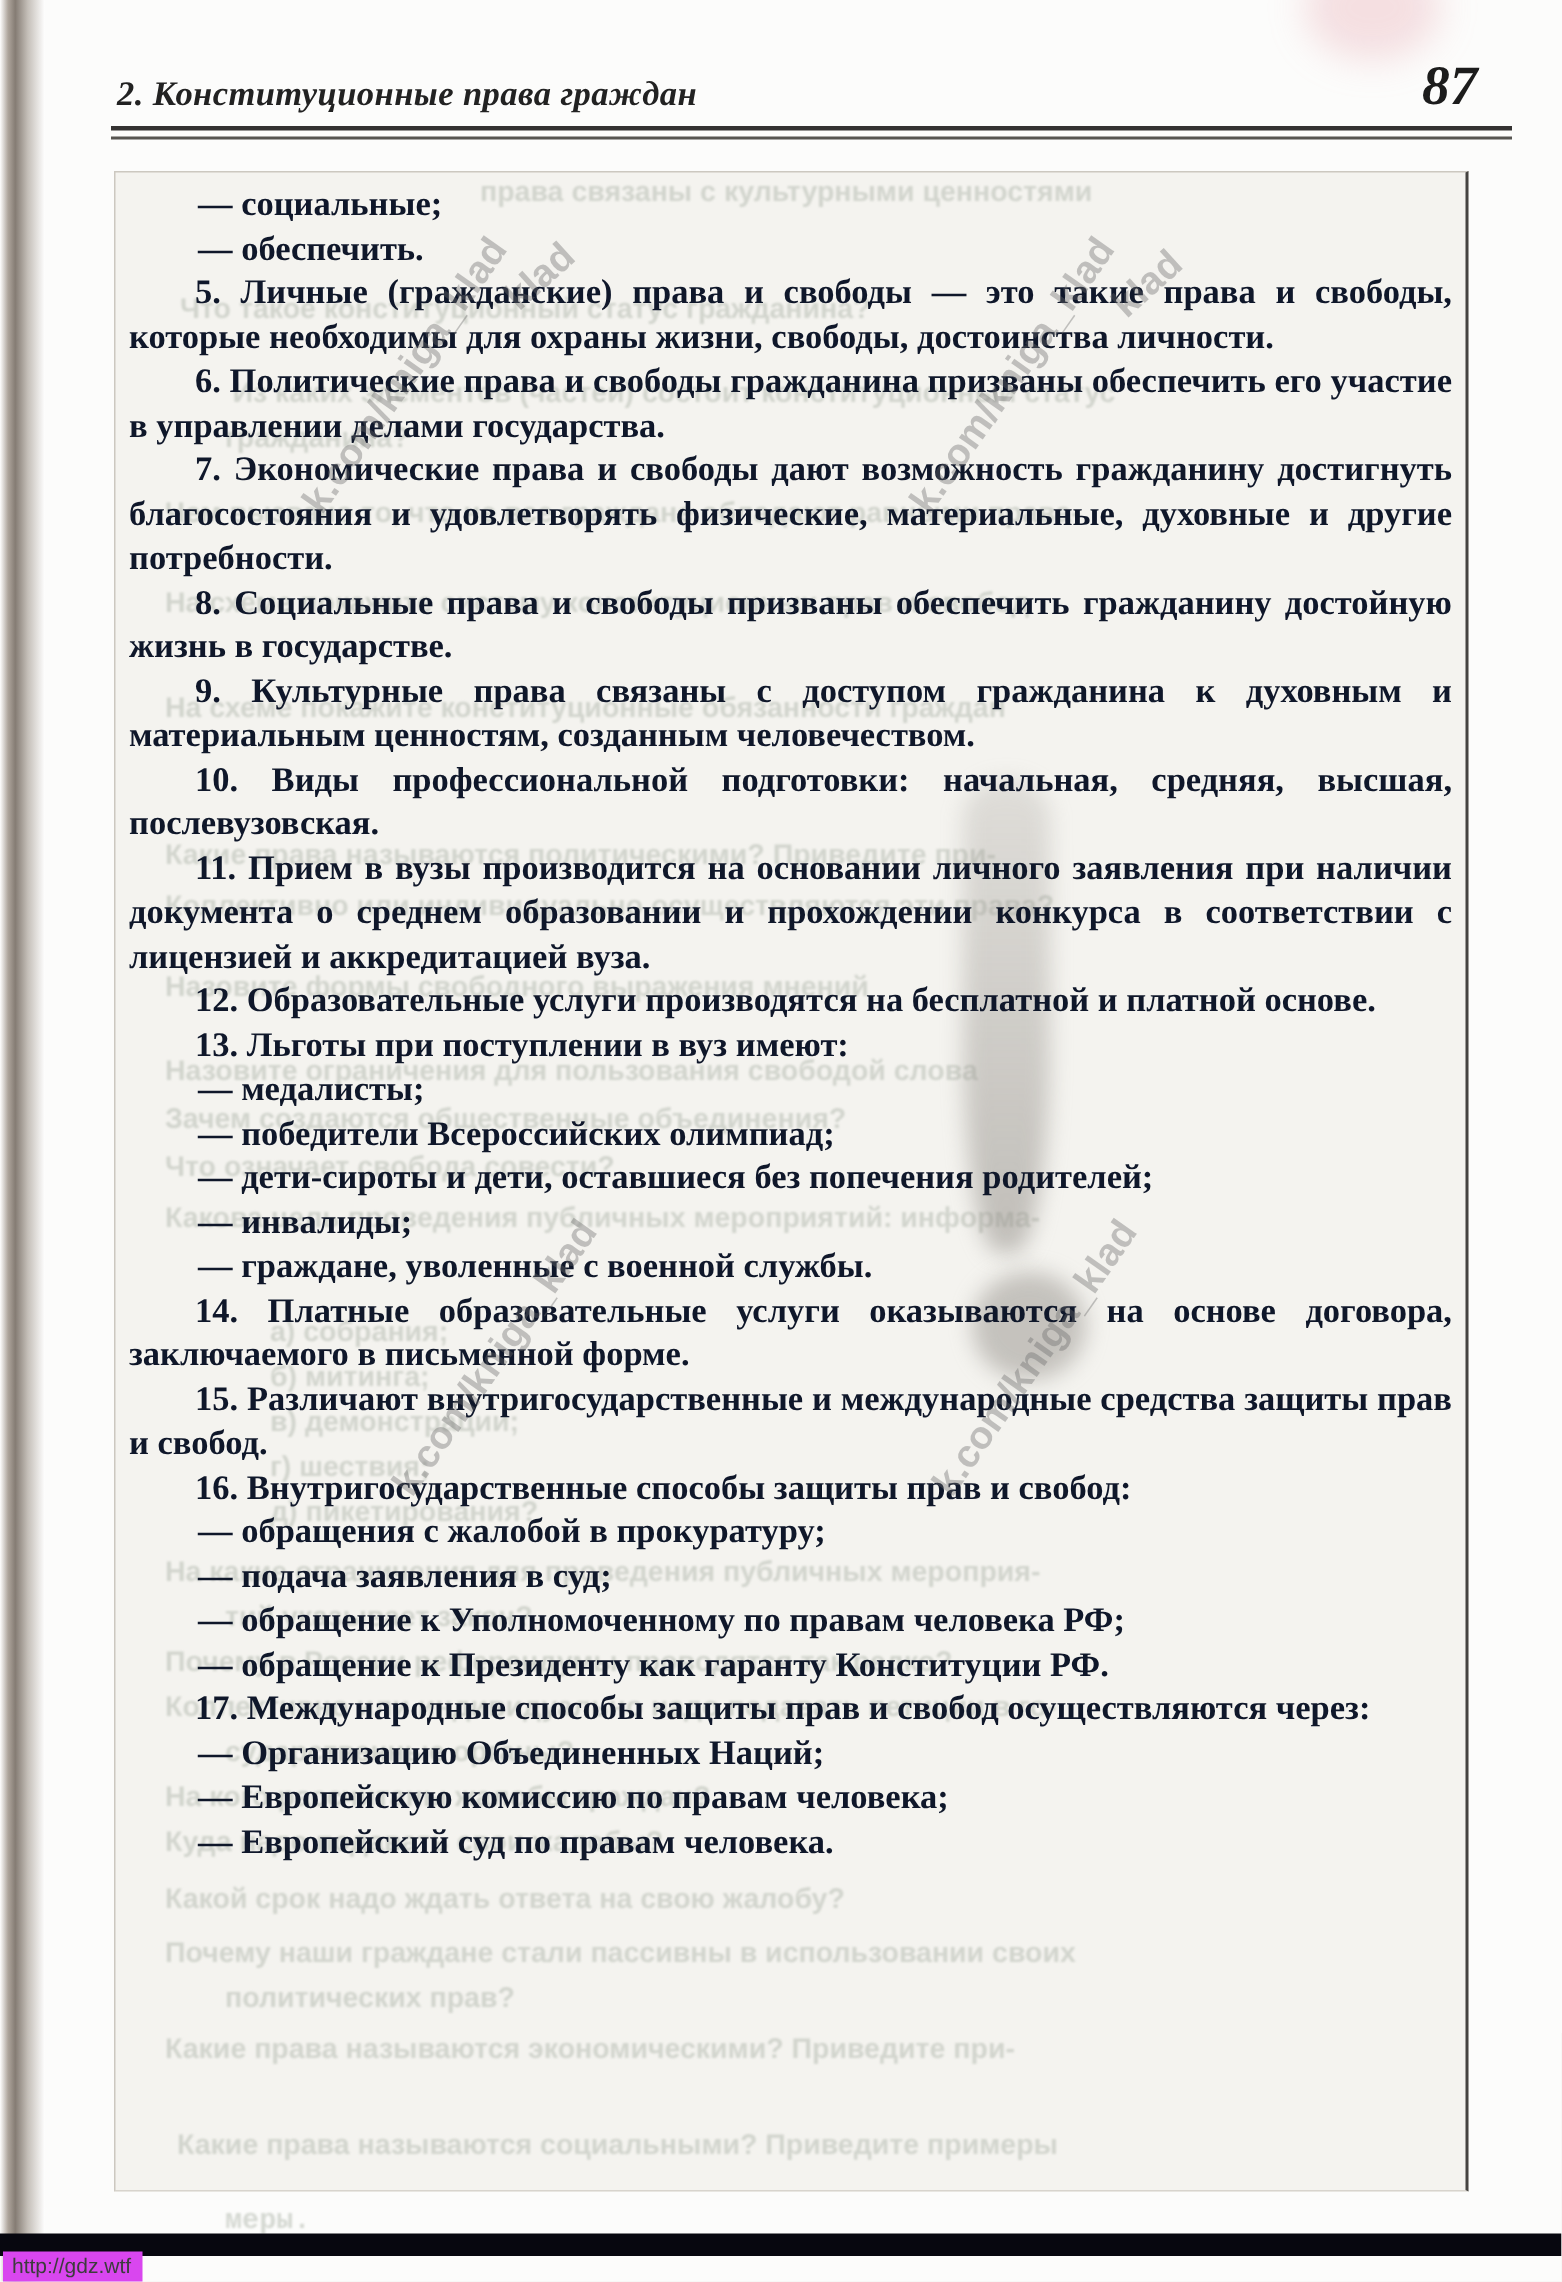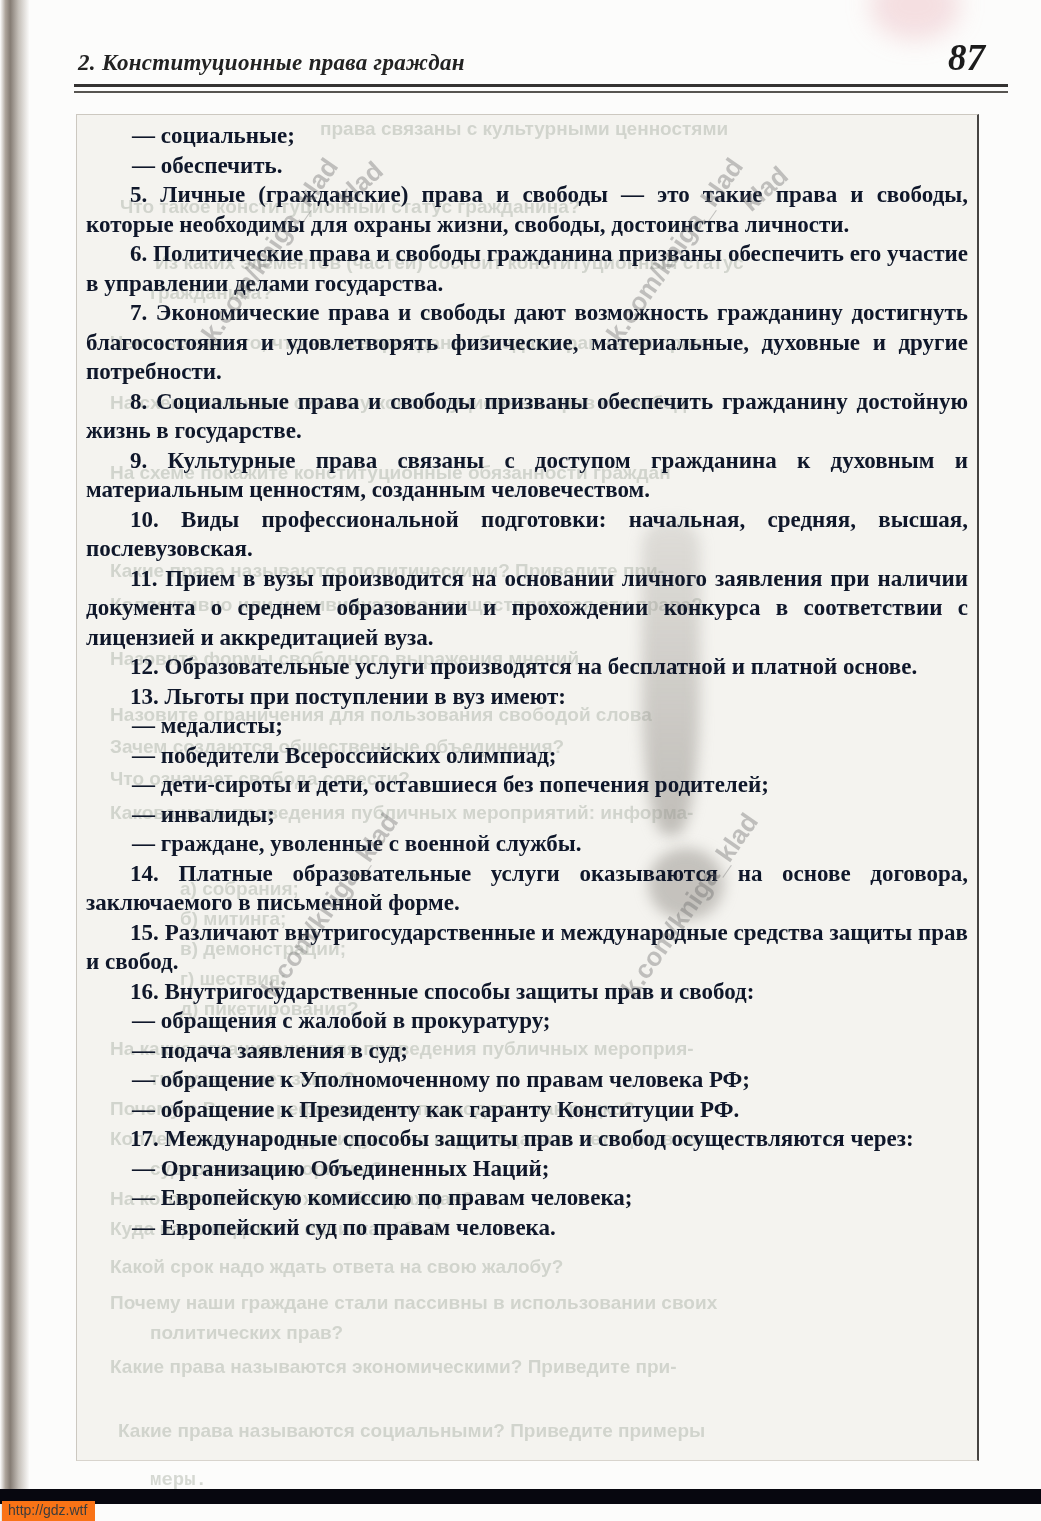--- a/index.html
+++ b/index.html
@@ -44,21 +44,21 @@
 
   
   .blob-bar{position:absolute;left:642px;top:520px;width:58px;height:315px;z-index:3;
             background:linear-gradient(180deg,rgba(160,156,150,.25),rgba(150,146,140,.55));
             border-radius:45% 45% 40% 40%/8% 8% 45% 45%;filter:blur(7px);}
   .blob-dot{position:absolute;left:648px;top:848px;width:76px;height:72px;border-radius:50%;z-index:3;
             background:rgba(150,146,140,.5);filter:blur(7px);}
 
   
   .footer-bar{position:absolute;left:0;top:1489px;width:1041px;height:15px;background:#07070f;z-index:7;}
-  .gdz{position:absolute;left:2px;top:1501px;height:20px;z-index:8;background:#f97316;
+  .gdz{position:absolute;left:2px;top:1501px;height:20px;z-index:8;background:#d946ef;
        font-family:"Liberation Sans",sans-serif;font-size:14px;color:#3c3c3c;
        padding:1px 8px 0 6px;text-decoration:none;display:inline-block;}
 </style>
 </head>
 <body>
 
 <div class="smudge"></div>
 <div class="spine"></div>
 
 <div class="hdr-title">2. Конституционные права граждан</div>

